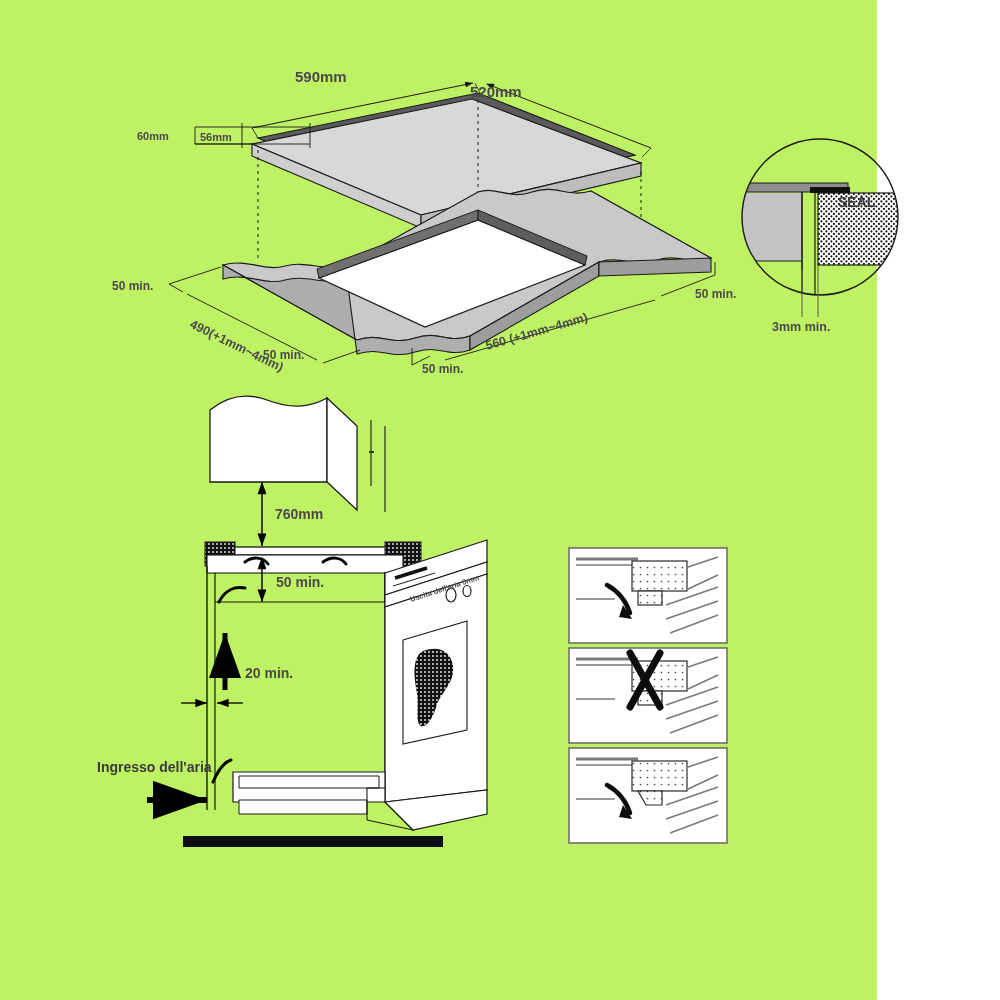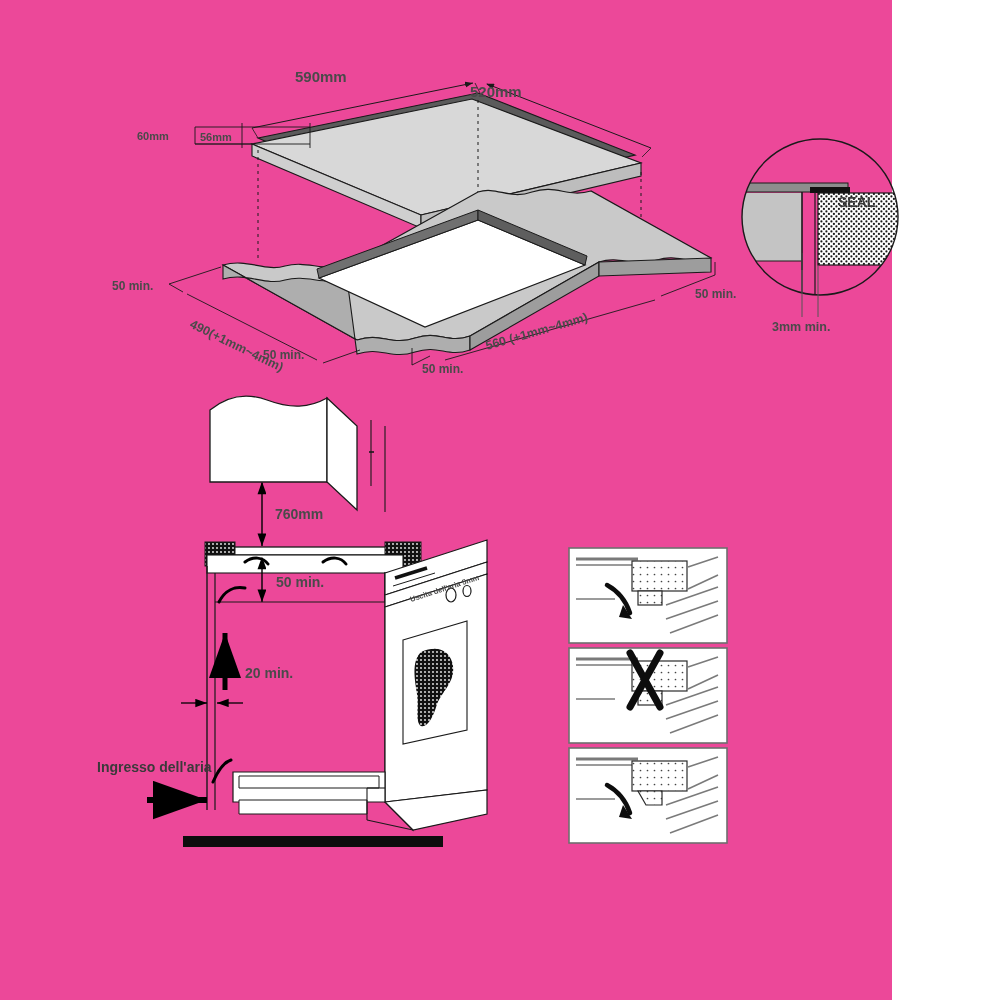--- a/index.html
+++ b/index.html
@@ -12,22 +12,21 @@
     height: 1000px;
     position: relative;
     font-family: "Liberation Sans", sans-serif;
     overflow: hidden;
   }
   #sheet {
     position: absolute;
     left: 0; top: 0;
     width: 877px;
     height: 1000px;
-    background: #ec4899;
-    padding-left: 15px;
+    background: #bef264;
   }
   svg { display: block; }
   .dimtext {
     font-family: "Liberation Sans", sans-serif;
     fill: #4a4a4a;
     font-weight: bold;
   }
   .dimtext-dark {
     font-family: "Liberation Sans", sans-serif;
     fill: #3a3a3a;

